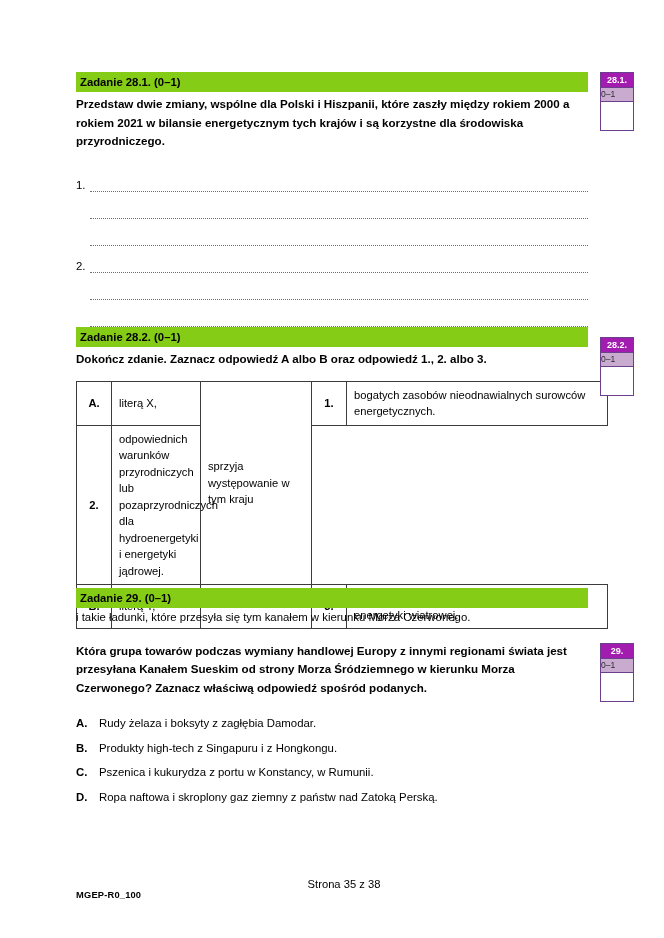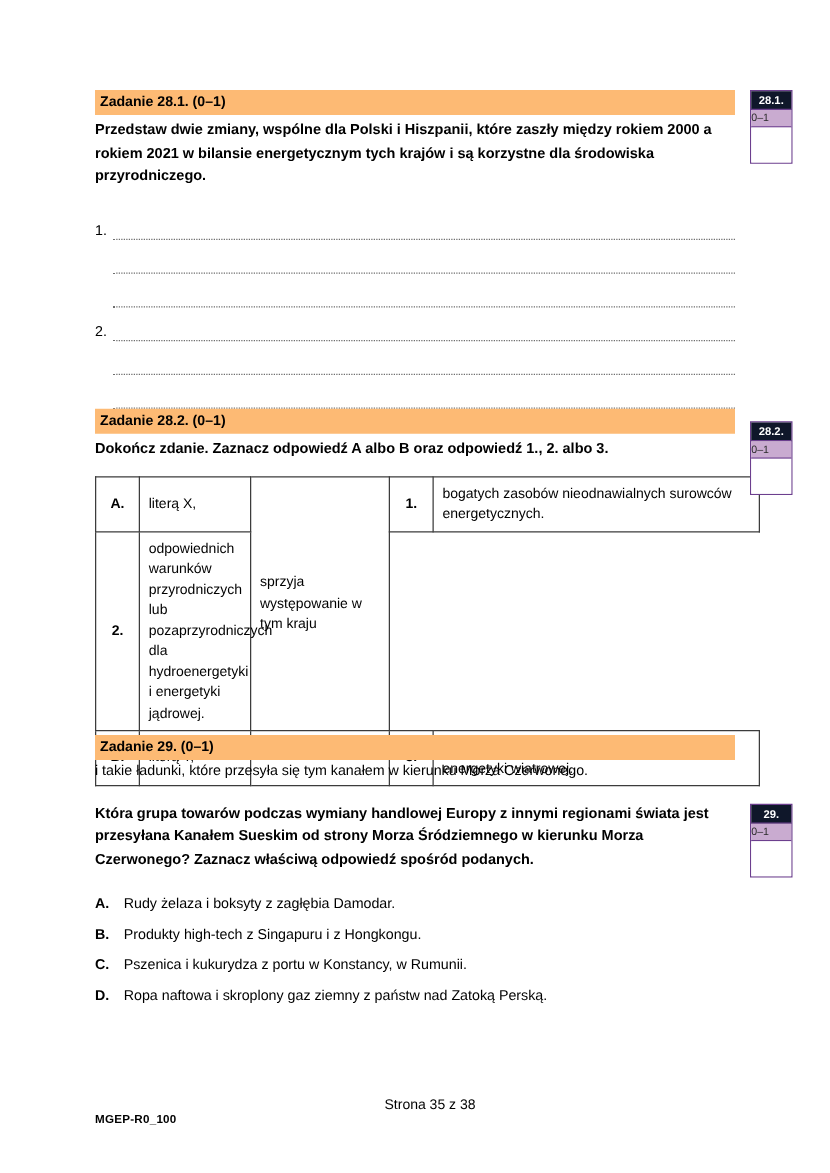--- a/index.html
+++ b/index.html
@@ -27,21 +27,21 @@
   
   .content {
     position: absolute;
     left: 76px;
     top: 0;
     width: 512px;
   }
 
   
   .task-band {
-    background: #fdba74;
+    background: #84cc16;
     font-size: 11.3px;
     font-weight: bold;
     line-height: 16px;
     padding: 2px 0 2px 4px;
     letter-spacing: 0.0px;
   }
 
   .task-intro {
     font-size: 11.6px;
     font-weight: bold;
@@ -77,21 +77,21 @@
 
   
   .score-box {
     position: absolute;
     width: 34px;
     border: 1px solid #6c3f8e;
     box-sizing: border-box;
     background: #ffffff;
   }
   .score-num {
-    background: #0f172a;
+    background: #a21caf;
     color: #ffffff;
     font-size: 9px;
     font-weight: bold;
     text-align: center;
     line-height: 14px;
     height: 14px;
     border-bottom: 1px solid #6c3f8e;
   }
   .score-range {
     background: #c9abd0;

